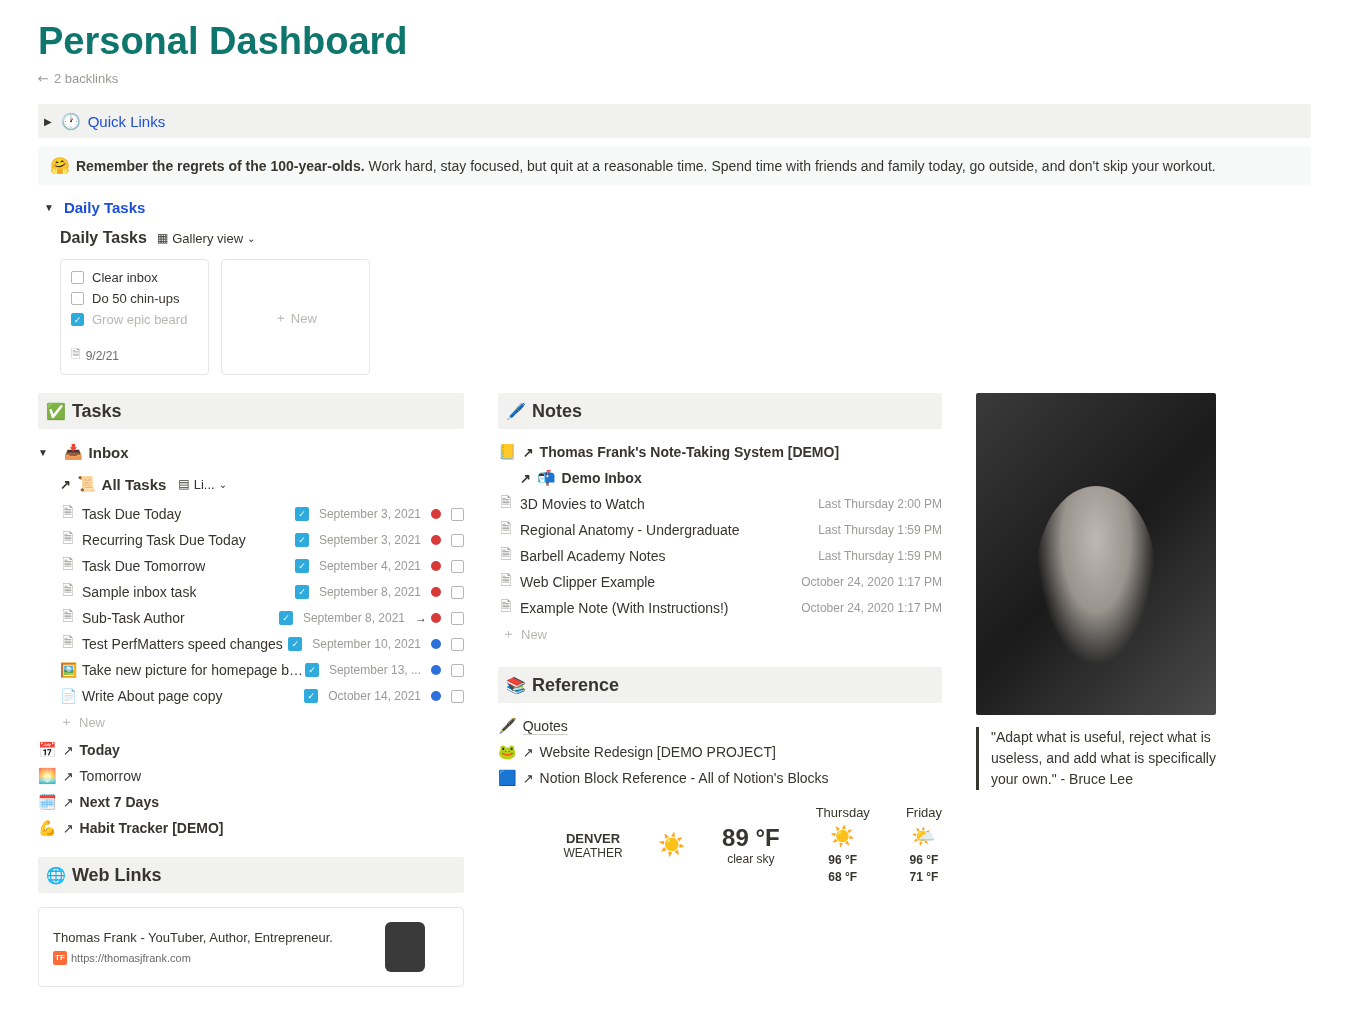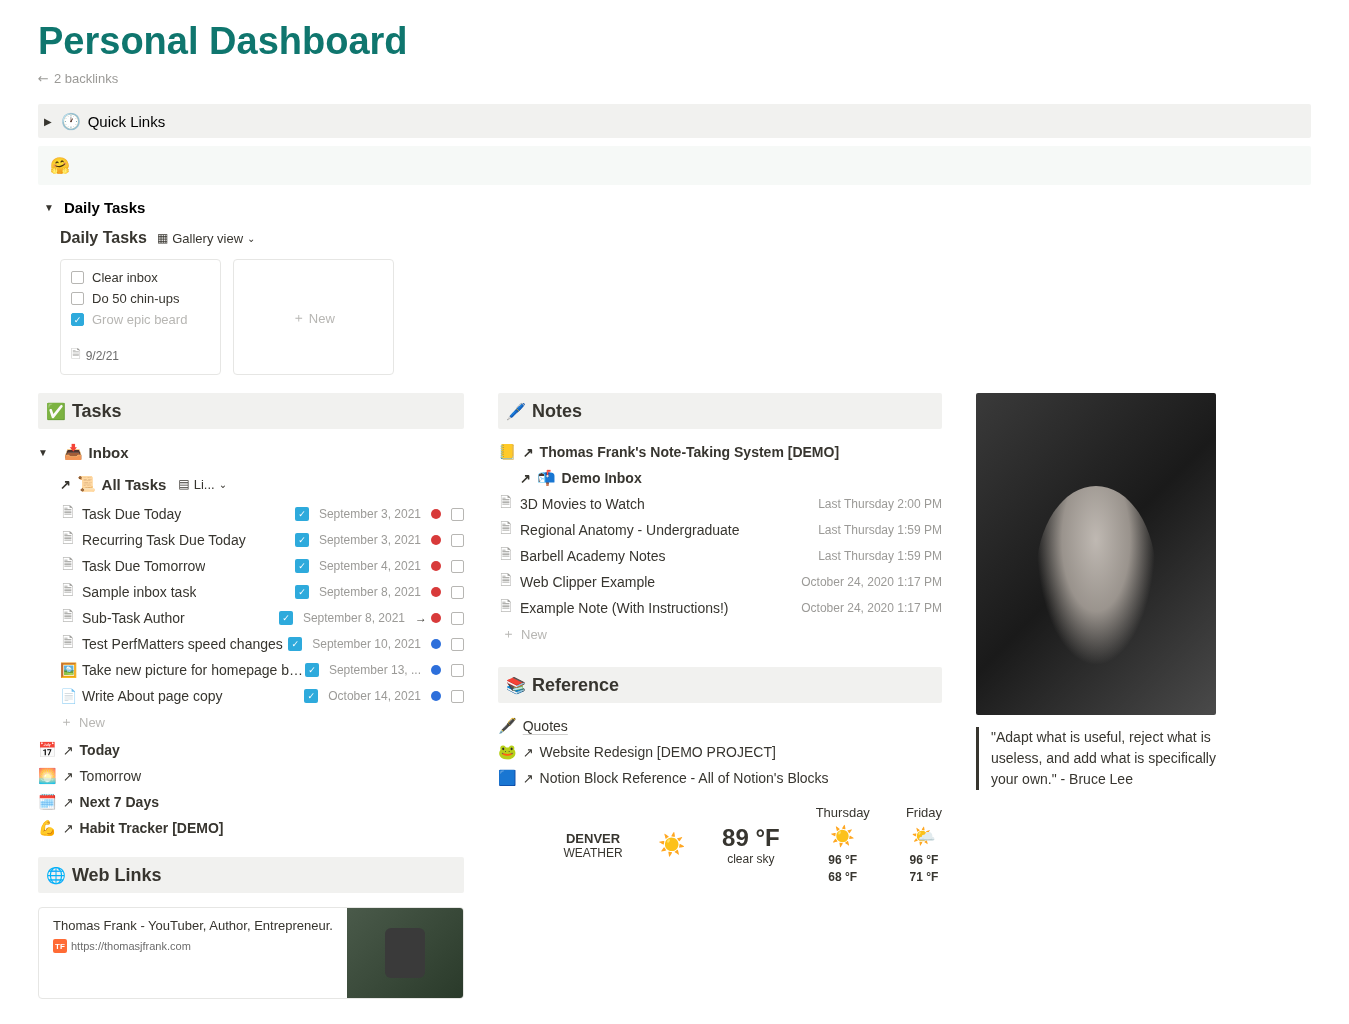--- a/index.html
+++ b/index.html
@@ -11,30 +11,30 @@
     padding: 20px 38px;
     width: 1349px;
   }
   .page-title { font-size: 38px; font-weight: 700; color: #0f766e; margin-bottom: 8px; }
   .backlinks { color: #9b9a97; font-size: 13px; display: flex; align-items: center; gap: 5px; margin-bottom: 18px; cursor: pointer; }
   .backlinks .arrow-icon { transform: rotate(45deg); font-size: 13px; }
   .section-header { background: #f1f1ef; height: 34px; display: flex; align-items: center; padding: 0 6px; border-radius: 2px; margin-bottom: 8px; }
   .section-header.callout { background: #f6f9f7; padding: 10px 12px; height: auto; }
   .toggle-tri { font-size: 10px; color: #37352f; margin-right: 10px; cursor: pointer; }
   .sh-icon { margin-right: 6px; font-size: 16px; }
-  .sh-text { font-size: 15px; font-weight: 400; color: #000000; }
+  .sh-text { font-size: 15px; font-weight: 400; color: #1d4ed8; }
   .callout-body { font-size: 14px; color: #37352f; }
   .callout-body b { font-weight: 600; }
   .daily-tasks-wrap { padding-left: 22px; margin-bottom: 18px; }
   .dt-head { display: flex; align-items: center; gap: 10px; margin-bottom: 12px; }
   .dt-title { font-weight: 600; font-size: 16px; }
   .view-pill { display: flex; align-items: center; gap: 4px; font-size: 13px; color: #37352f; cursor: pointer; }
   .view-pill .vicon { font-size: 12px; }
   .cards { display: flex; gap: 12px; }
-  .card { width: 161px; background: #fff; border: 1px solid #e6e6e4; border-radius: 4px; padding: 10px 10px 8px; }
+  .card { width: 149px; background: #fff; border: 1px solid #e6e6e4; border-radius: 4px; padding: 10px 10px 8px; }
   .card-row { display: flex; align-items: center; gap: 8px; font-size: 13px; color: #37352f; margin-bottom: 6px; }
   .card-row.done { color: #b7b6b3; }
   .chk { width: 13px; height: 13px; border: 1.5px solid #b7b6b3; border-radius: 2px; flex-shrink: 0; display: inline-flex; align-items: center; justify-content: center; }
   .chk.filled { background: #2eaadc; border-color: #2eaadc; color: #fff; font-size: 9px; }
   .card-date { font-size: 12px; color: #6b6b6b; display: flex; align-items: center; gap: 5px; margin-top: 18px; }
   .card-date .doc-icon { font-size: 12px; color: #9b9a97; }
   .card.new { display: flex; align-items: center; justify-content: center; color: #b7b6b3; font-size: 13px; border-style: solid; cursor: pointer; }
   .columns { display: flex; gap: 34px; align-items: flex-start; }
   .col { display: flex; flex-direction: column; }
   .col.left { width: 426px; }
@@ -61,21 +61,21 @@
   .link-row { display: flex; align-items: center; gap: 6px; padding: 4px 0; font-size: 14px; }
   .link-underline { text-decoration: underline; text-decoration-color: #d0cfce; text-underline-offset: 3px; }
   .note-row { display: flex; align-items: center; height: 26px; font-size: 14px; }
   .note-left { display: flex; align-items: center; gap: 6px; flex: 1; }
   .note-date { font-size: 12px; color: #9b9a97; }
   .photo { width: 240px; height: 322px; background: linear-gradient(135deg, #3a3a3a 0%, #1a1a1a 50%, #4a4a4a 100%); border-radius: 2px; margin-bottom: 12px; position: relative; overflow: hidden; }
   .photo::after { content:""; position:absolute; left:50%; top:40%; width:120px; height:180px; background:radial-gradient(ellipse at 50% 30%, #e8e0d8 0%, #b8b0a8 40%, transparent 70%); transform:translate(-50%,-20%); border-radius:50% 50% 40% 40%; opacity:0.8; }
   .quote { border-left: 3px solid #37352f; padding-left: 12px; font-size: 14px; color: #37352f; line-height: 1.5; }
   .mid-link { display: flex; align-items: center; gap: 6px; padding: 4px 0; font-size: 14px; font-weight: 600; }
   .mid-link.thin { font-weight: 400; }
-  .weblink-card { border: 1px solid #e6e6e4; border-radius: 4px; display: flex; overflow: hidden; height: 92px; margin-top: 4px; }
+  .weblink-card { border: 1px solid #e6e6e4; border-radius: 4px; display: flex; overflow: hidden; height: 80px; margin-top: 4px; align-items: center; }
   .wl-text { padding: 10px 14px; flex: 1; }
   .wl-title { font-size: 13px; font-weight: 500; color: #37352f; margin-bottom: 4px; white-space: nowrap; overflow: hidden; text-overflow: ellipsis; }
   .wl-desc { font-size: 11px; color: #9b9a97; line-height: 1.35; max-height: 30px; overflow: hidden; }
   .wl-url { font-size: 11px; color: #6b6b6b; margin-top: 6px; display: flex; align-items: center; gap: 4px; }
   .wl-fav { width: 14px; height: 14px; background: #ff6b35; border-radius: 2px; display: inline-flex; align-items: center; justify-content: center; color: #fff; font-size: 8px; font-weight: bold; }
   .wl-img { width: 168px; background: linear-gradient(135deg, #4a5a4a, #2a3a2a); position: relative; }
   .wl-img::after { content:""; position:absolute; left:50%; top:50%; width:40px; height:50px; background:#3a3a3a; transform:translate(-50%,-50%); border-radius:6px; }
   .weather { display: flex; align-items: center; gap: 36px; margin-top: 14px; justify-content: flex-end; }
   .wcol { text-align: center; }
   .wcity { font-weight: 700; font-size: 13px; }
@@ -97,20 +97,23 @@
 </div>
 
 <div class="section-header">
   <span class="toggle-tri">▶</span>
   <span class="sh-icon">🕐</span>
   <span class="sh-text">Quick Links</span>
 </div>
 
 <div class="section-header callout">
   <span class="sh-icon">🤗</span>
+  <span class="callout-body">
+    <b>Remember the regrets of the 100-year-olds.</b><span> Work hard, stay focused, but quit at a reasonable time. Spend time with friends and family today, go outside, and don't skip your workout.</span>
+  </span>
 </div>
 
 <div class="section-header" style="background:transparent;height:28px;">
   <span class="toggle-tri">▼</span>
   <span class="sh-text" style="font-weight:600;">Daily Tasks</span>
 </div>
 
 <div class="daily-tasks-wrap">
   <div class="dt-head">
     <span class="dt-title">Daily Tasks</span>

